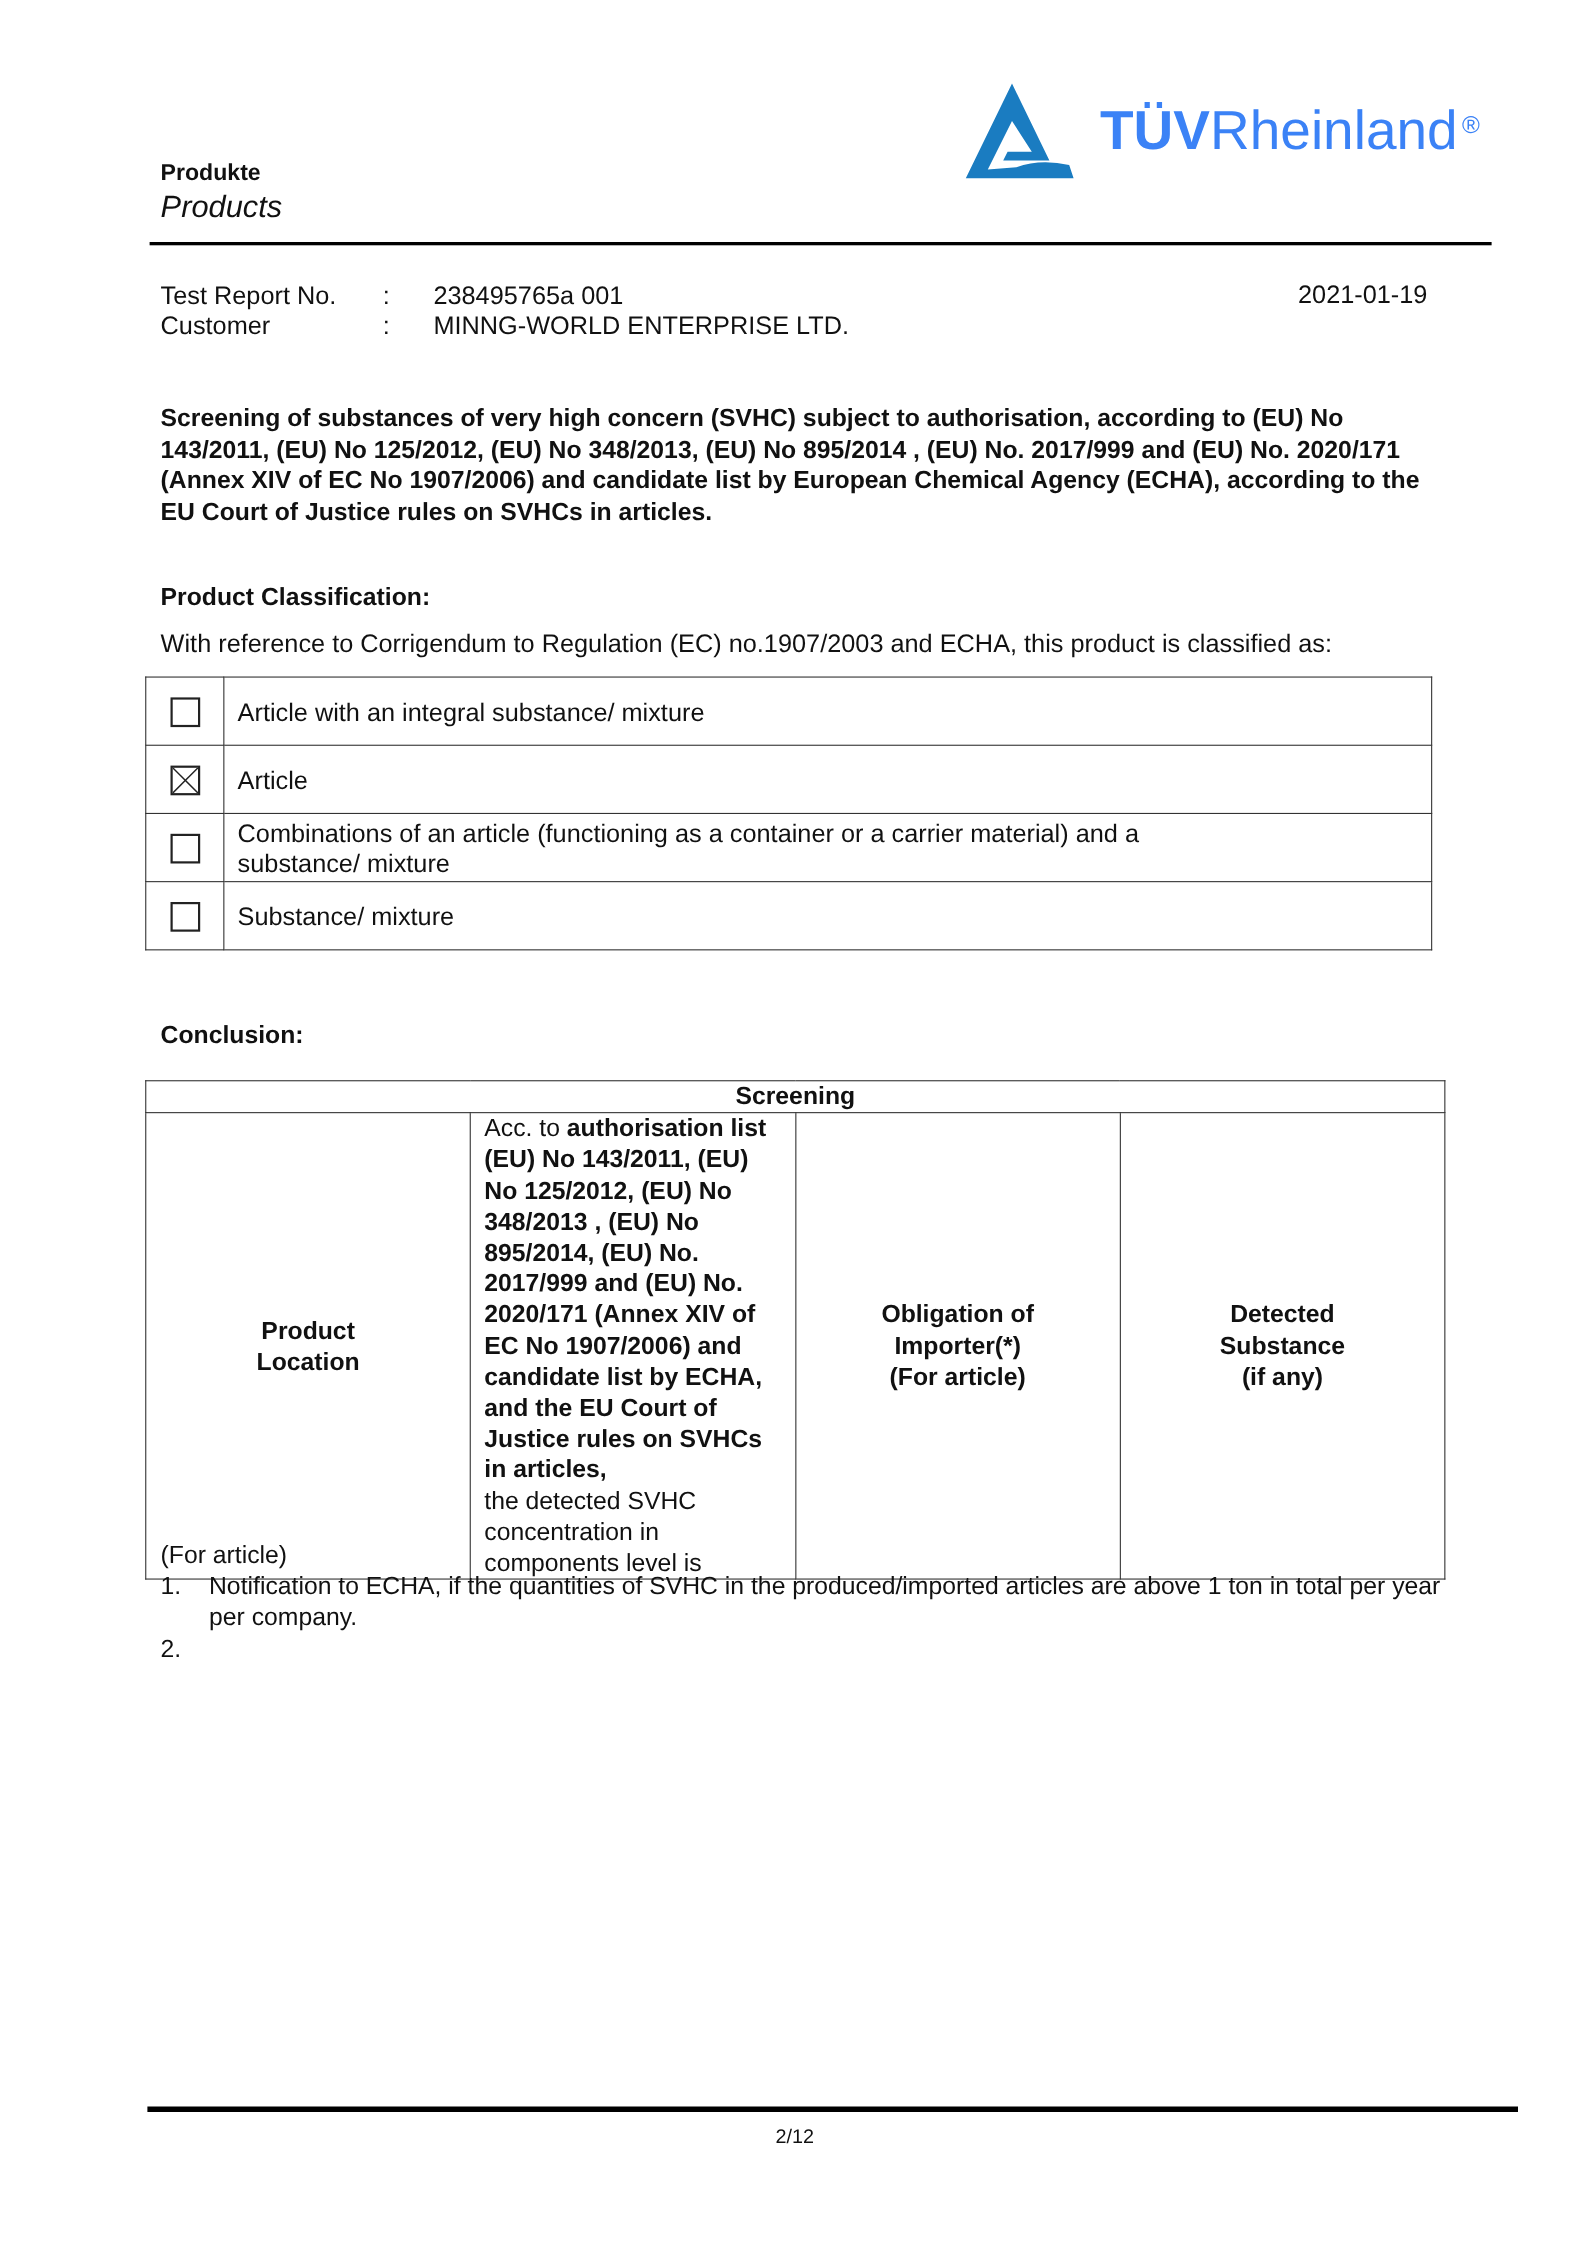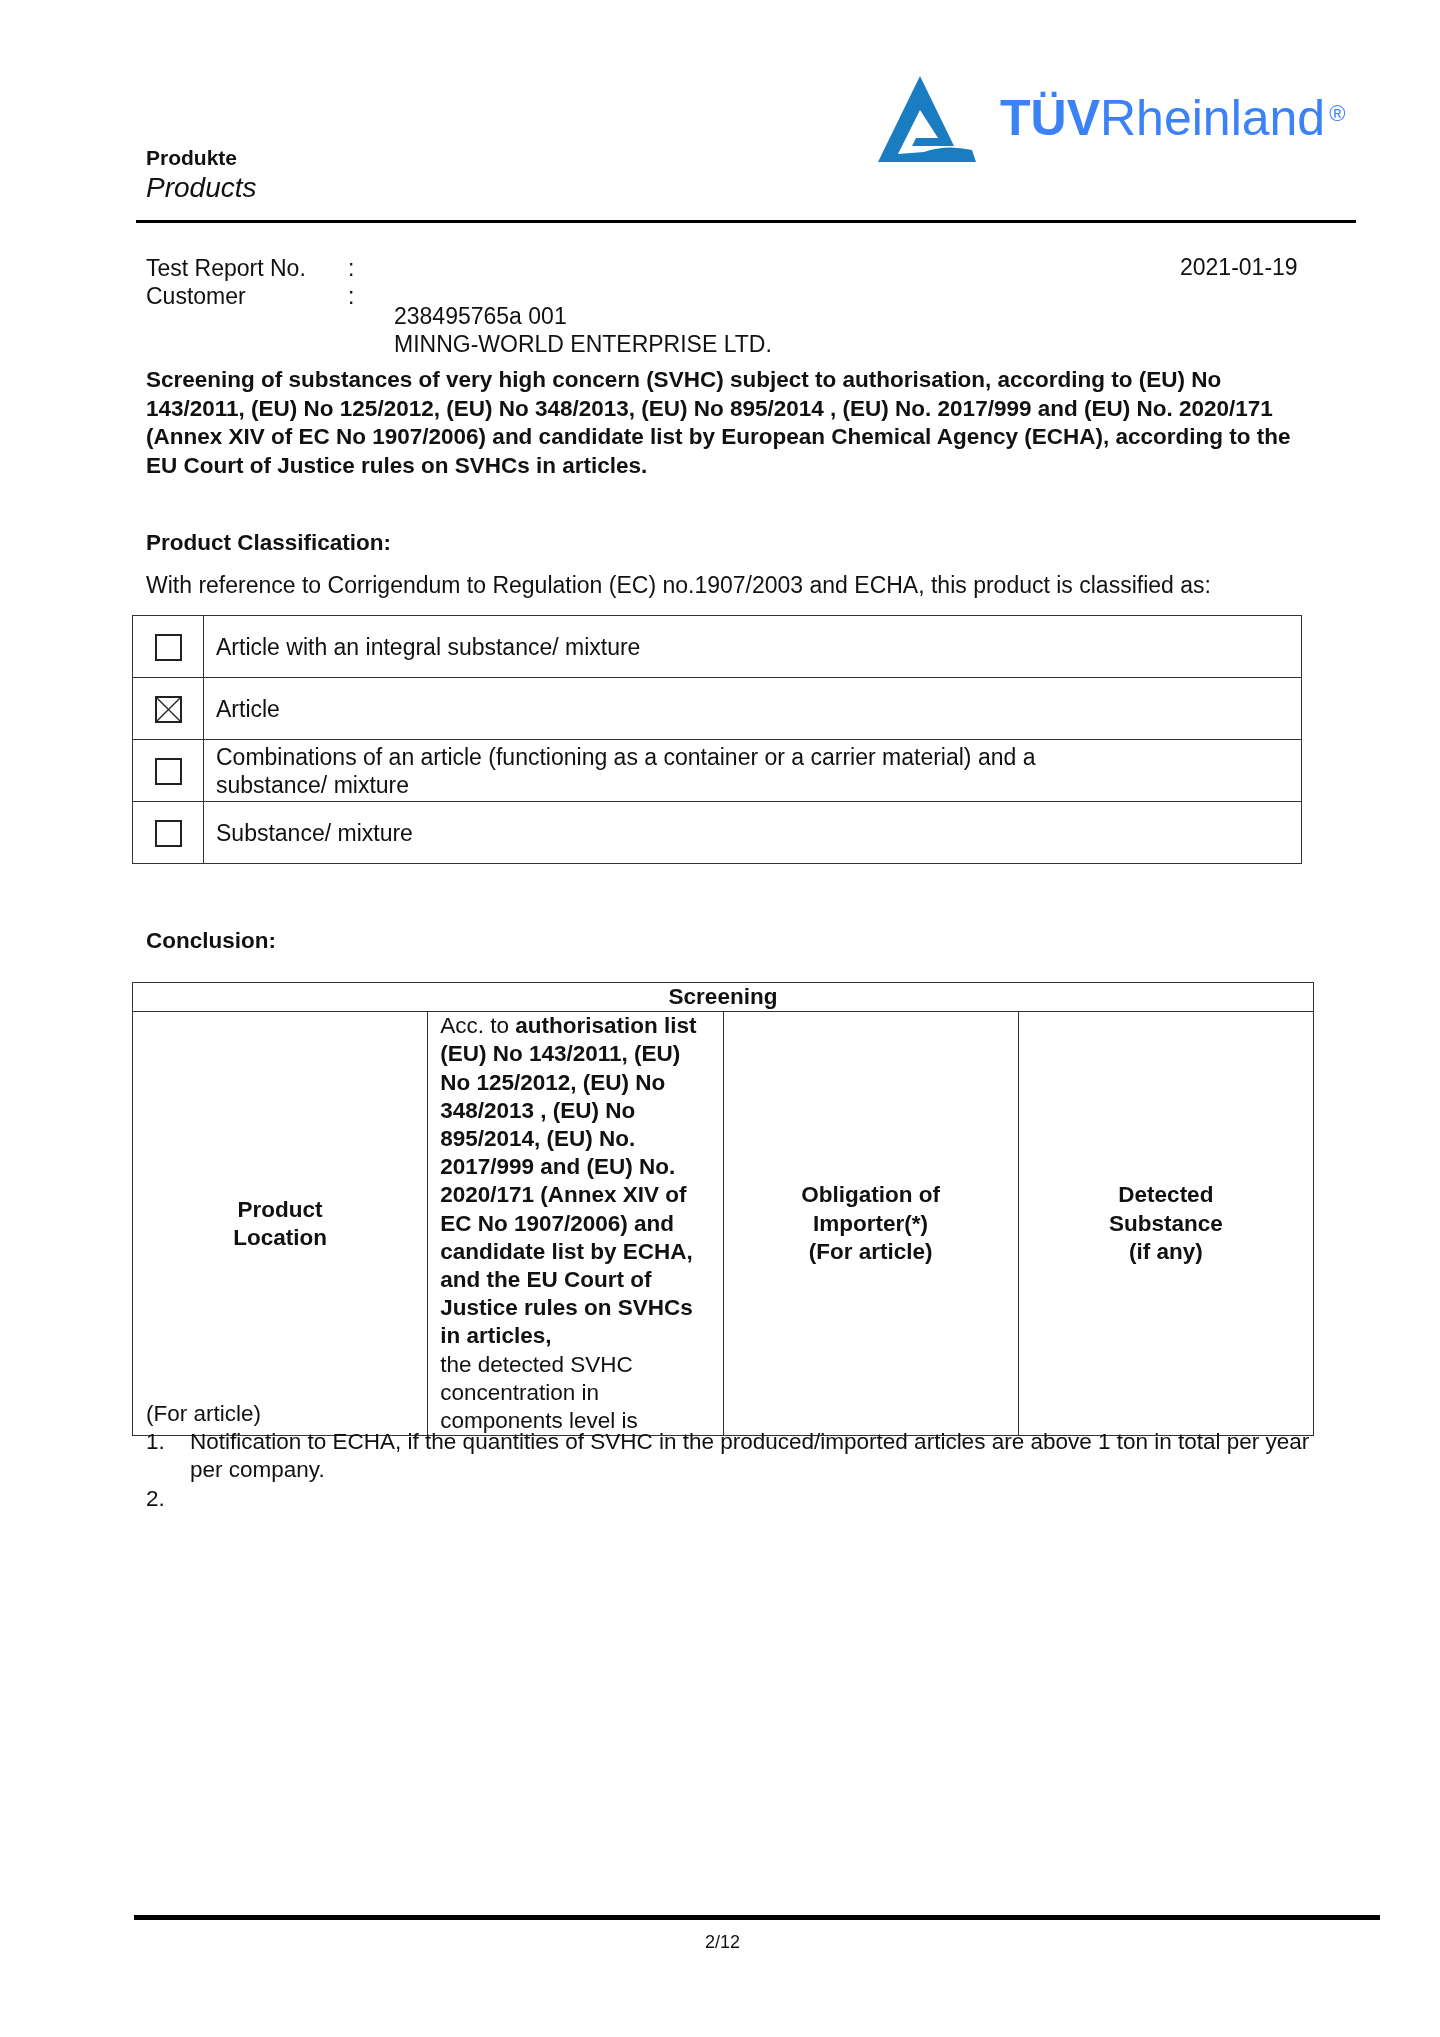--- a/index.html
+++ b/index.html
@@ -12,21 +12,21 @@
   
   #logo { left: 876px; top: 72px; width: 510px; height: 95px; }
   #dept-de { left: 146px; top: 146px; font-size: 21px; font-weight: bold; }
   #dept-en { left: 146px; top: 172px; font-size: 28px; font-style: italic; }
   #top-rule { left: 136px; top: 220px; width: 1220px; height: 3px; background: #000; }
 
   
   .meta-row { position: absolute; left: 146px; font-size: 23px; line-height: 28px; }
   .meta-label { position: absolute; left: 0; width: 200px; }
   .meta-colon { position: absolute; left: 202px; }
-  .meta-val { position: absolute; left: 248px; white-space: nowrap; margin-top: 48px; }
+  .meta-val { position: absolute; left: 248px; white-space: nowrap; }
   #date { left: 1180px; top: 254px; font-size: 23px; }
 
   #title { left: 146px; top: 366px; width: 1180px; font-size: 22.5px; line-height: 28.5px; font-weight: bold; }
 
   #pc-heading { left: 146px; top: 530px; font-size: 22.5px; font-weight: bold; }
   #pc-intro { left: 146px; top: 572px; font-size: 23px; white-space: nowrap; }
 
   
   #class-table {
     left: 132px; top: 615px; width: 1170px; border-collapse: collapse;

